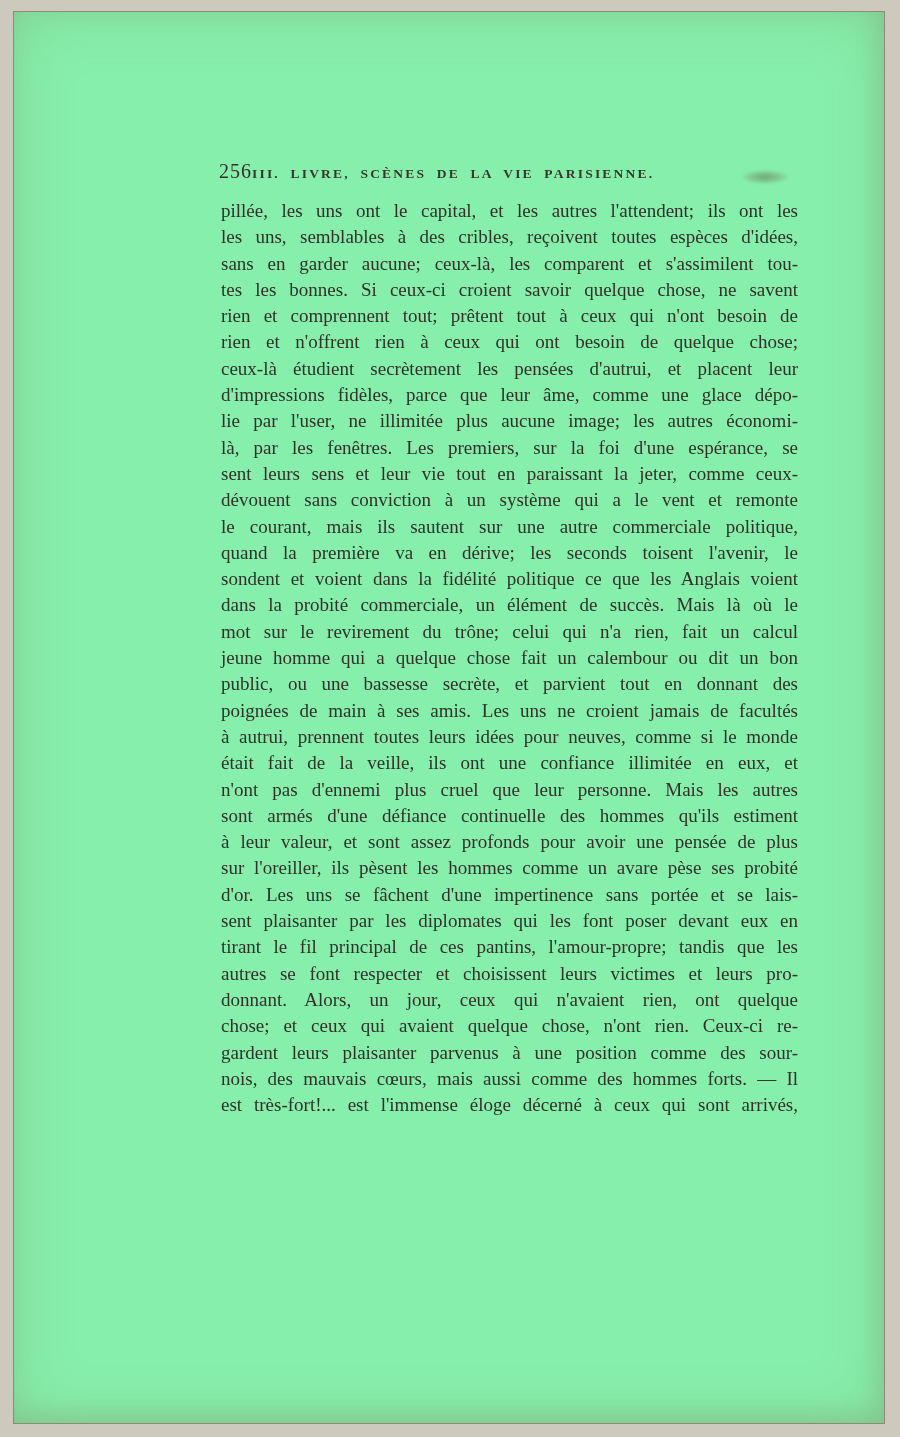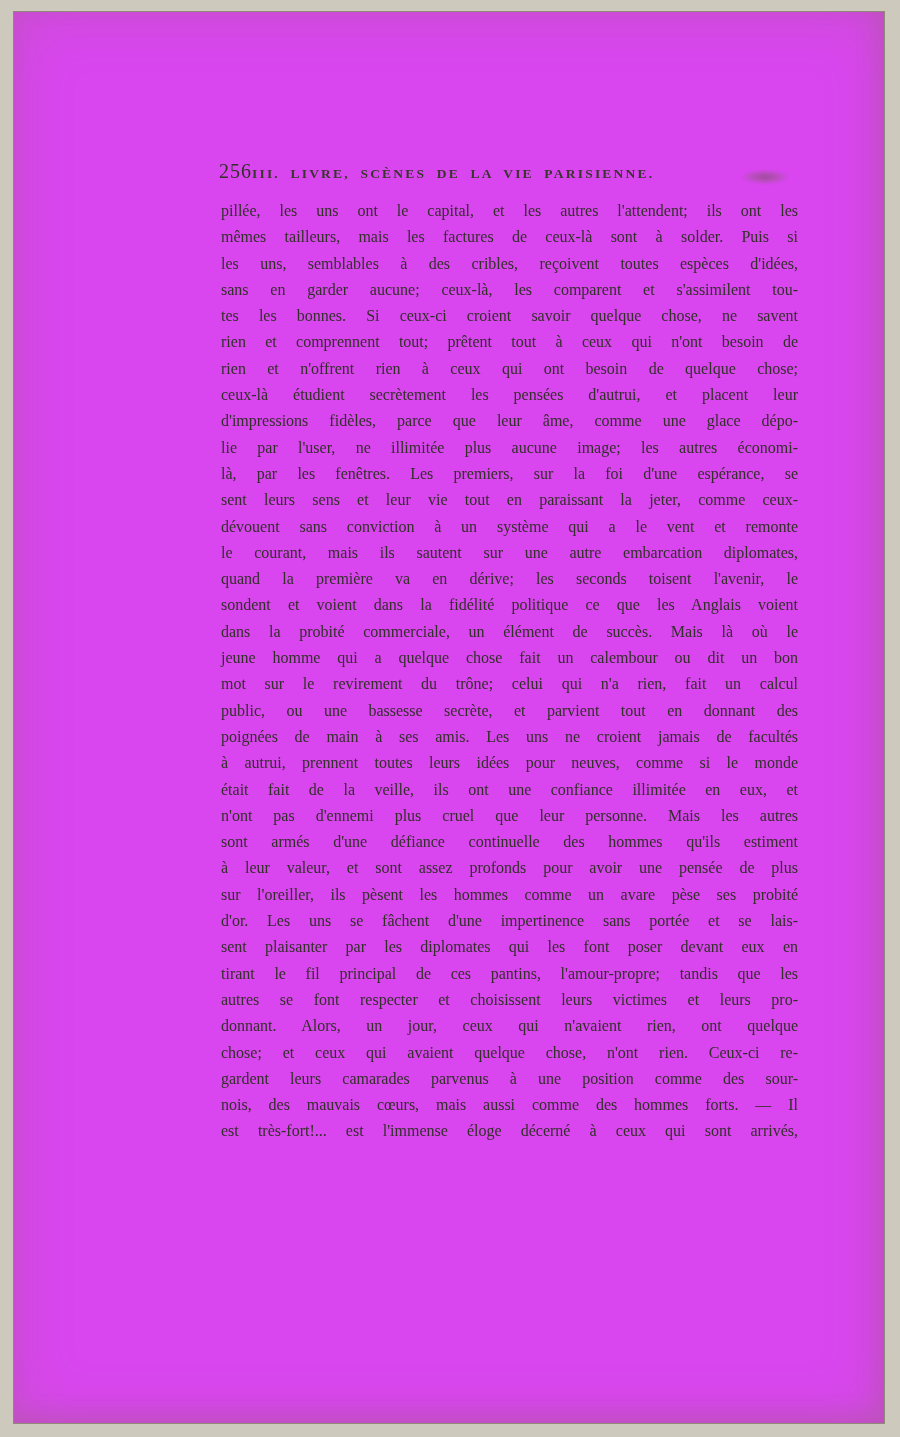--- a/index.html
+++ b/index.html
@@ -62,78 +62,77 @@
                 rgba(110, 100, 70, 0) 75%);
     filter: blur(1px);
     border-radius: 50%;
   }
   .body-text {
     position: absolute;
     top: 186px;
     left: 207px;
     width: 577px;
     color: #33302a;
-    font-size: 16px;
+    font-size: 19px;
   }
   .line {
     height: 26.3px;
     line-height: 26.3px;
     text-align: justify;
     text-align-last: justify;
     white-space: normal;
     overflow: visible;
   }
   .italic {
     font-style: italic;
   }
 </style>
 </head>
 <body>
 
-<div class="page" style="background: #d946ef;">
+<div class="page" style="background: #86efac;">
 
   <div class="header">
     <span class="page-number">256</span>
     <span class="header-title">III. LIVRE, SCÈNES DE LA VIE PARISIENNE.</span>
   </div>
 
   <div class="ink-smudge"></div>
 
   <div class="body-text" style="color: rgb(51, 48, 42);">
       <div class="line">pillée, les uns ont le capital, et les autres l'attendent; ils ont les</div>
-      <div class="line">mêmes tailleurs, mais les factures de ceux-là sont à solder. Puis si</div>
       <div class="line">les uns, semblables à des cribles, reçoivent toutes espèces d'idées,</div>
       <div class="line">sans en garder aucune; ceux-là, les comparent et s'assimilent tou-</div>
       <div class="line">tes les bonnes. Si ceux-ci croient savoir quelque chose, ne savent</div>
       <div class="line">rien et comprennent tout; prêtent tout à ceux qui n'ont besoin de</div>
       <div class="line">rien et n'offrent rien à ceux qui ont besoin de quelque chose;</div>
       <div class="line">ceux-là étudient secrètement les pensées d'autrui, et placent leur</div>
       <div class="line">d'impressions fidèles, parce que leur âme, comme une glace dépo-</div>
       <div class="line">lie par l'user, ne illimitée plus aucune image; les autres économi-</div>
       <div class="line">là, par les fenêtres. Les premiers, sur la foi d'une espérance, se</div>
       <div class="line">sent leurs sens et leur vie tout en paraissant la jeter, comme ceux-</div>
       <div class="line">dévouent sans conviction à un système qui a le vent et remonte</div>
-      <div class="line">le courant, mais ils sautent sur une autre embarcation diplomates,</div>
+      <div class="line">le courant, mais ils sautent sur une autre commerciale politique,</div>
       <div class="line">quand la première va en dérive; les seconds toisent l'avenir, le</div>
       <div class="line">sondent et voient dans la fidélité politique ce que les Anglais voient</div>
       <div class="line">dans la probité commerciale, un élément de succès. Mais là où le</div>
+      <div class="line">mot sur le revirement du trône; celui qui n'a rien, fait un calcul</div>
       <div class="line">jeune homme qui a quelque chose fait un calembour ou dit un bon</div>
-      <div class="line">mot sur le revirement du trône; celui qui n'a rien, fait un calcul</div>
       <div class="line">public, ou une bassesse secrète, et parvient tout en donnant des</div>
       <div class="line">poignées de main à ses amis. Les uns ne croient jamais de facultés</div>
       <div class="line">à autrui, prennent toutes leurs idées pour neuves, comme si le monde</div>
       <div class="line">était fait de la veille, ils ont une confiance illimitée en eux, et</div>
       <div class="line">n'ont pas d'ennemi plus cruel que leur personne. Mais les autres</div>
       <div class="line">sont armés d'une défiance continuelle des hommes qu'ils estiment</div>
       <div class="line">à leur valeur, et sont assez profonds pour avoir une pensée de plus</div>
       <div class="line">sur l'oreiller, ils pèsent les hommes comme un avare pèse ses probité</div>
       <div class="line">d'or. Les uns se fâchent d'une impertinence sans portée et se lais-</div>
       <div class="line">sent plaisanter par les diplomates qui les font poser devant eux en</div>
       <div class="line">tirant le fil principal de ces pantins, l'amour-propre; tandis que les</div>
       <div class="line">autres se font respecter et choisissent leurs victimes et leurs pro-</div>
       <div class="line">donnant. Alors, un jour, ceux qui n'avaient rien, ont quelque</div>
       <div class="line">chose; et ceux qui avaient quelque chose, n'ont rien. Ceux-ci re-</div>
-      <div class="line">gardent leurs camarades parvenus à une position comme des sour-</div>
+      <div class="line">gardent leurs plaisanter parvenus à une position comme des sour-</div>
       <div class="line">nois, des mauvais cœurs, mais aussi comme des hommes forts. — Il</div>
       <div class="line">est très-fort!... est l'immense éloge décerné à ceux qui sont arrivés,</div>
     </div>
 
 </div>
 
 </body></html>

